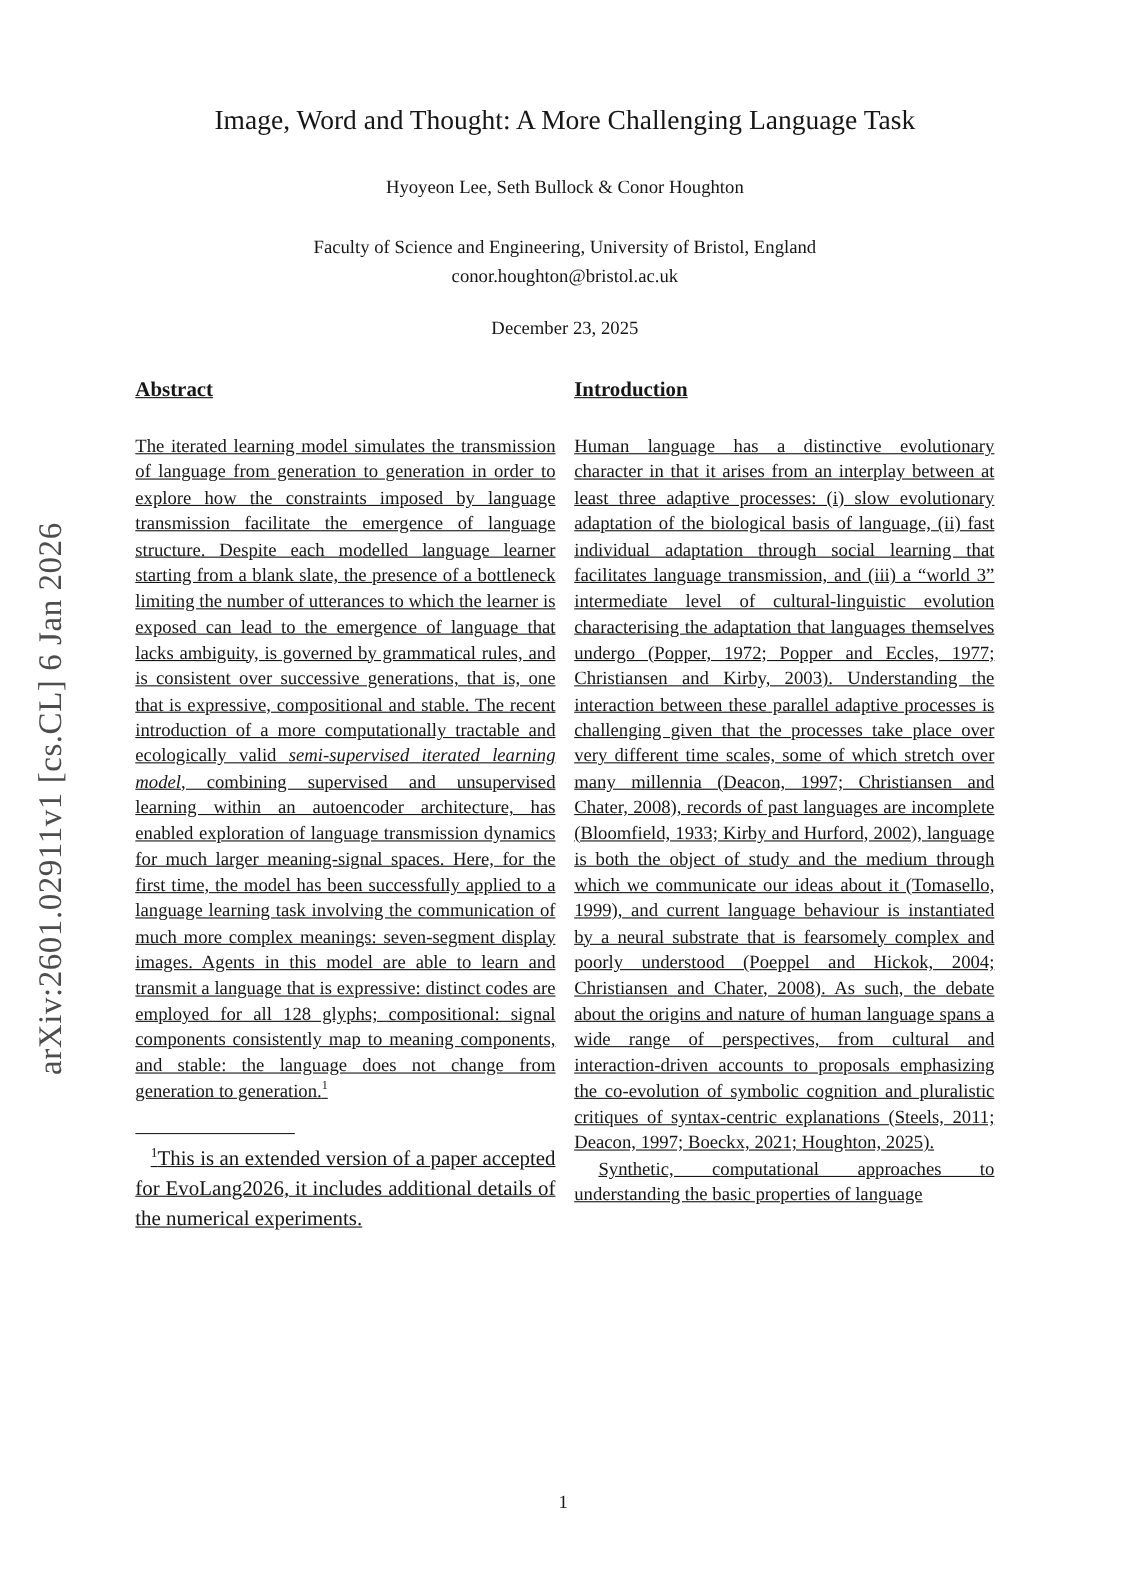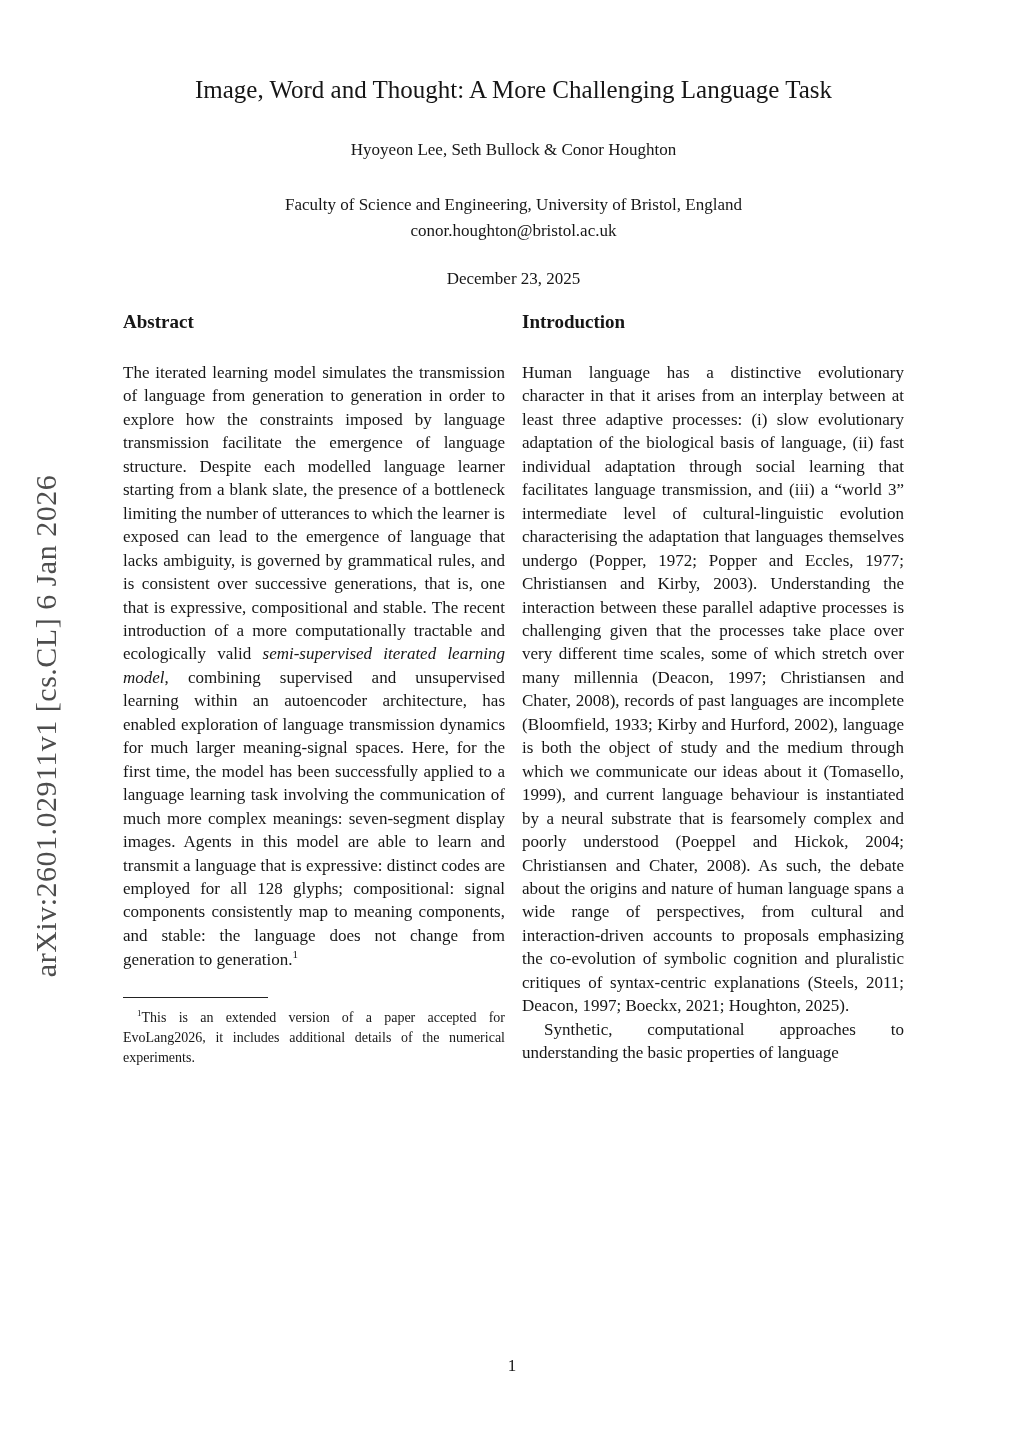--- a/index.html
+++ b/index.html
@@ -27,21 +27,21 @@
     color: #4d4d4d;
   }
   .content {
     position: absolute;
     left: 123px;
     top: 0;
     width: 781px;
   }
   .front-matter {
     text-align: center;
-    padding-top: 72px;
+    padding-top: 92px;
   }
   .title {
     font-size: 25px;
     line-height: 1.44;
     font-weight: normal;
     margin: 0;
   }
   .title span { display: block; }
   .authors {
     font-size: 17px;
@@ -55,22 +55,23 @@
   .email {
     font-size: 17px;
   }
   .date {
     font-size: 17px;
     margin-top: 26px;
   }
   .columns {
     display: flex;
     gap: 17px;
-    margin-top: 22px;
+    margin-top: 35px;
     text-align: left;
+    text-decoration: underline;
   }
   .col {
     flex: 1;
     min-width: 0;
   }
   .section-heading {
     font-size: 19px;
     font-weight: bold;
     margin: 0 0 28px 0;
   }
@@ -85,21 +86,21 @@
     text-indent: 22px;
   }
   .footnote-rule {
     width: 145px;
     height: 0;
     border-top: 1.4px solid #222222;
     margin-top: 26px;
     margin-bottom: 9px;
   }
   .footnote {
-    font-size: 14px;
+    font-size: 19px;
     line-height: 1.44;
     text-align: justify;
     text-indent: 14px;
     margin: 0;
   }
   .footnote sup, .body-par sup {
     font-size: 0.65em;
   }
   .page-number {
     position: absolute;

